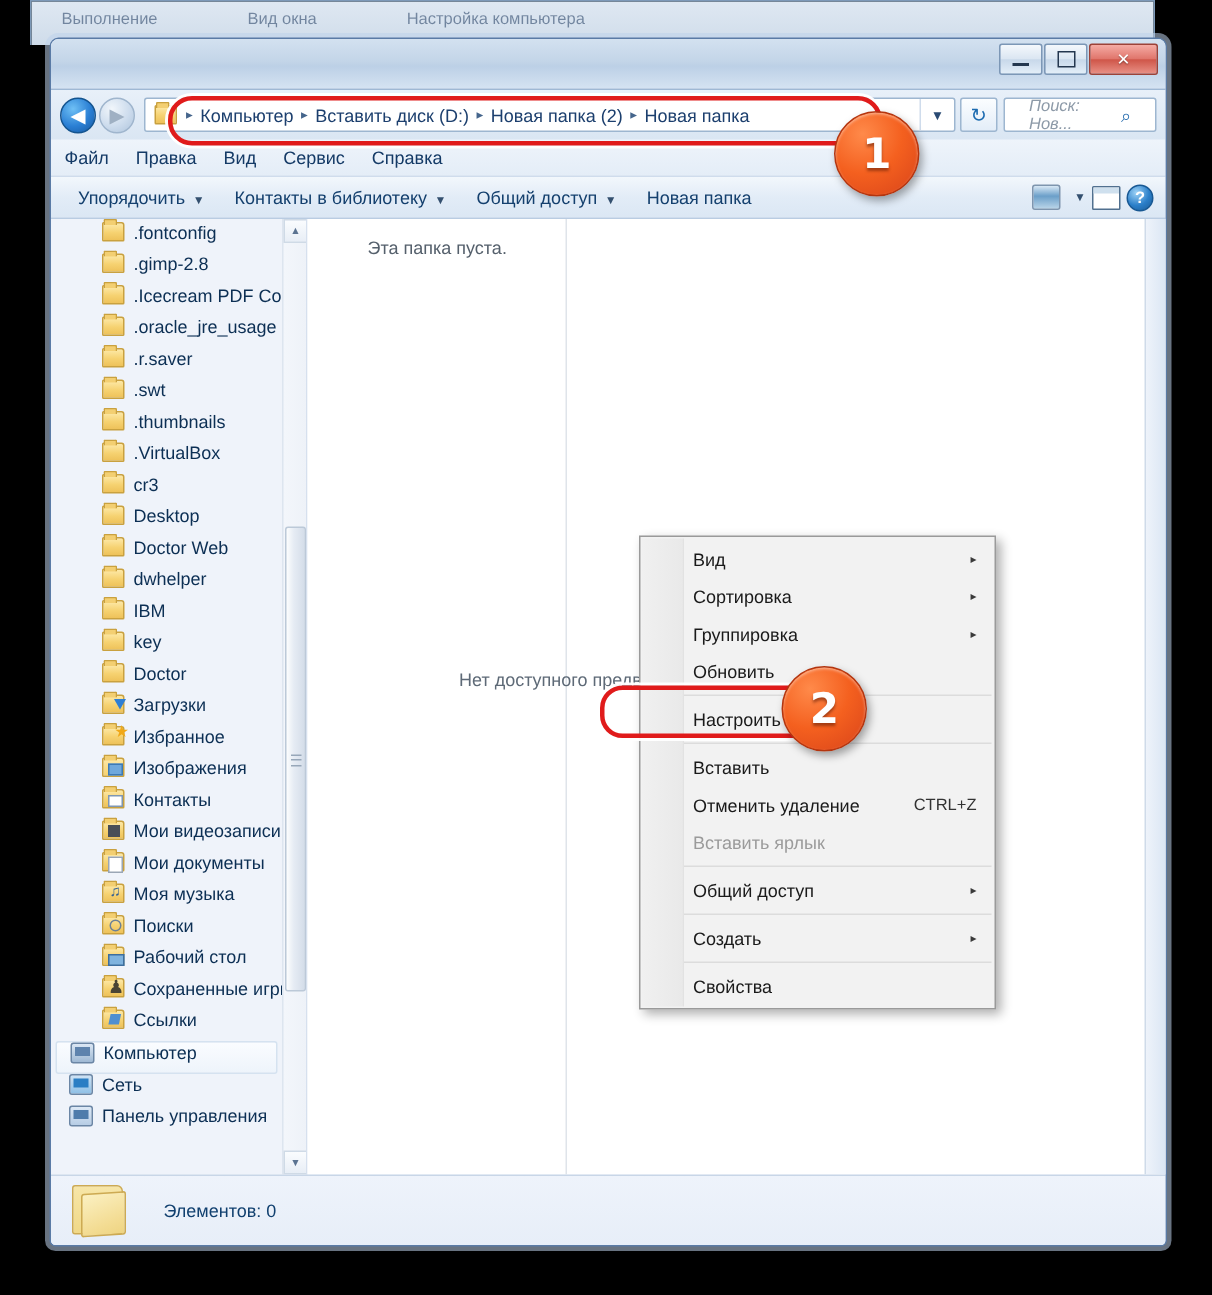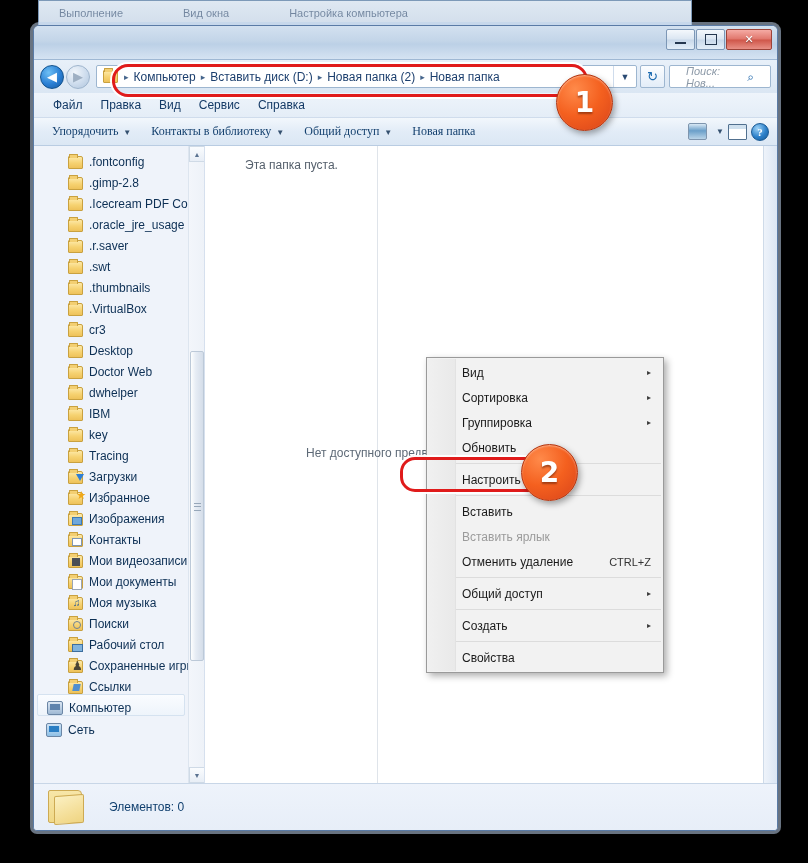--- a/index.html
+++ b/index.html
@@ -5,21 +5,21 @@
   html,body{margin:0;padding:0;}
   body{
     width:808px;height:863px;
     background:#000;
     font-family:"Liberation Sans","DejaVu Sans",sans-serif;
     overflow:hidden;
     position:relative;
   }
   
   #bg-window{
-    position:absolute;left:38px;top:0;width:654px;height:30px;
+    position:absolute;left:20px;top:0;width:750px;height:30px;
     background:linear-gradient(180deg,#dfe8f2 0%, #cfdcea 100%);
     border:1px solid #7d99b8;border-bottom:none;
     box-sizing:border-box;overflow:hidden;
   }
   #bg-window .bgtext{
     position:absolute;top:6px;left:0;width:100%;
     font-size:11px;color:#1f3a5f;white-space:nowrap;
     opacity:.55;
     display:flex;gap:60px;padding-left:20px;box-sizing:border-box;
   }
@@ -110,30 +110,30 @@
     display:flex;align-items:center;padding:0 16px;
     box-sizing:border-box;font-size:11px;color:#8d9aa8;font-style:italic;
     cursor:text;
   }
   #searchbox .mag{margin-left:auto;color:#2a6fb0;font-style:normal;font-size:12px;}
 
   
   #menubar{
     height:24px;display:flex;align-items:center;
     background:linear-gradient(180deg,#eef4fb 0%,#e4edf7 100%);
-    padding-left:10px;font-size:12px;color:#143a66;
+    font-size:12px;color:#143a66;
   }
   #menubar span{padding:2px 9px;cursor:pointer;}
 
   
   #cmdbar{
     height:29px;display:flex;align-items:center;
     background:linear-gradient(180deg,#f2f7fc 0%,#e2ecf7 50%,#dbe7f4 100%);
     border-top:1px solid #cfdcec;border-bottom:1px solid #b9cce2;
-    font-size:12px;color:#14406e;padding-left:8px;box-sizing:border-box;font-family:Liberation Serif, serif;
+    font-size:12px;color:#14406e;padding-left:8px;box-sizing:border-box;
   }
   #cmdbar .citem{padding:3px 10px;cursor:pointer;white-space:nowrap;}
   #cmdbar .car{font-size:8px;margin-left:5px;color:#34506f;}
   .cmdright{margin-left:auto;display:flex;align-items:center;gap:4px;padding-right:8px;}
   .ico-view{
     width:19px;height:17px;border:1px solid #7e95ae;border-radius:2px;
     background:linear-gradient(180deg,#d8e8f5 0%,#6b9fc9 45%,#b9d4e8 100%);
     box-sizing:border-box;cursor:pointer;
   }
   .ico-pane{
@@ -155,21 +155,21 @@
   #bodysplit{position:absolute;left:0;top:120px;right:0;bottom:47px;display:flex;background:#fff;}
 
   
   #navpane{
     width:170px;flex:none;background:#eff3fa;
     position:relative;overflow:hidden;
     border-right:1px solid #d6e0ee;
   }
   #treelist{position:absolute;left:0;top:0;right:16px;bottom:0;overflow:hidden;padding-top:2px;}
   .titem{
-    height:21px;display:flex;align-items:flex-end;
+    height:21px;display:flex;align-items:flex-start;
     font-size:12px;color:#0c2f54;padding-left:34px;white-space:nowrap;cursor:pointer;
     box-sizing:border-box;
   }
   .titem.root{padding-left:12px;}
   .titem.sel{
     background:linear-gradient(180deg,#fafcff 0%,#eef4fb 100%);
     border:1px solid #d5e2f0;border-radius:2px;
     margin:0 3px;padding-left:9px;height:22px;
   }
   .ficon{
@@ -445,21 +445,21 @@
           <div class="titem">
             <span class="ficon "></span>
             <span>IBM</span>
           </div>
           <div class="titem">
             <span class="ficon "></span>
             <span>key</span>
           </div>
           <div class="titem">
             <span class="ficon "></span>
-            <span>Tracing</span>
+            <span>Doctor</span>
           </div>
           <div class="titem">
             <span class="ficon dl"></span>
             <span>Загрузки</span>
           </div>
           <div class="titem">
             <span class="ficon star"></span>
             <span>Избранное</span>
           </div>
           <div class="titem">
@@ -498,20 +498,24 @@
             <span class="ficon link"></span>
             <span>Ссылки</span>
           </div>
           <div class="titem root sel">
             <span class="cicon "></span>
             <span>Компьютер</span>
           </div>
           <div class="titem root">
             <span class="cicon net"></span>
             <span>Сеть</span>
+          </div>
+          <div class="titem root">
+            <span class="cicon cp"></span>
+            <span>Панель управления</span>
           </div>
         </div>
       <div class="vscroll">
         <div class="vs-btn">▲</div>
         <div class="vs-thumb" style="top:205px;height:310px;">
             <span class="grip"></span>
           </div>
         <div class="vs-btn bot">▼</div>
       </div>
     </div>
@@ -553,26 +557,26 @@
         <span>Обновить</span>
       </div>
       <div class="msep"></div>
       <div class="mi">
         <span>Настроить папку...</span>
       </div>
       <div class="msep"></div>
       <div class="mi">
         <span>Вставить</span>
       </div>
+      <div class="mi">
+        <span>Отменить удаление</span>
+        <span class="accel">CTRL+Z</span>
+      </div>
       <div class="mi disabled">
         <span>Вставить ярлык</span>
-      </div>
-      <div class="mi">
-        <span>Отменить удаление</span>
-        <span class="accel">CTRL+Z</span>
       </div>
       <div class="msep"></div>
       <div class="mi">
         <span>Общий доступ</span>
         <span class="arrow">▸</span>
       </div>
       <div class="msep"></div>
       <div class="mi">
         <span>Создать</span>
         <span class="arrow">▸</span>

